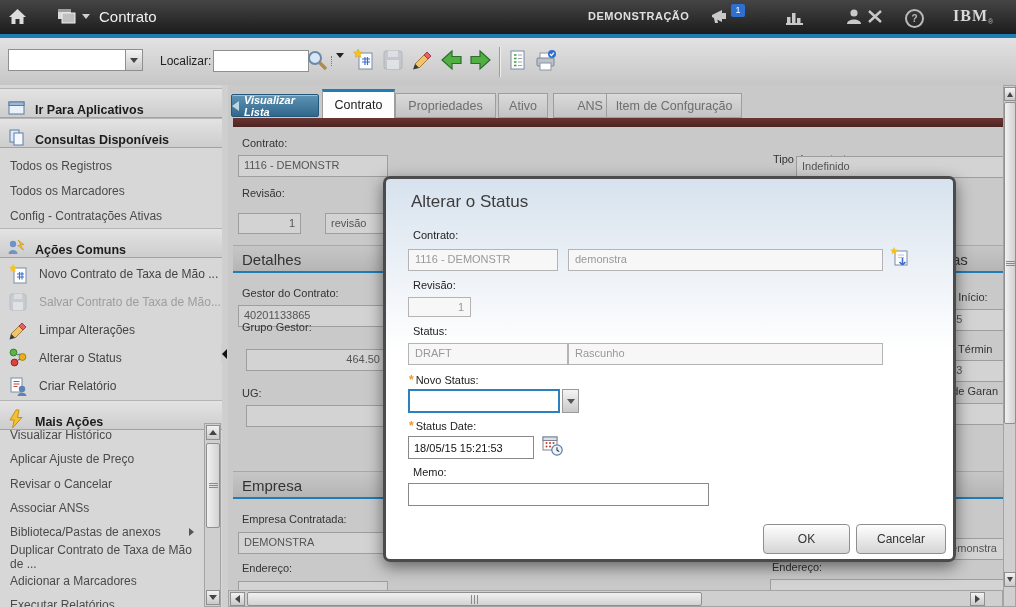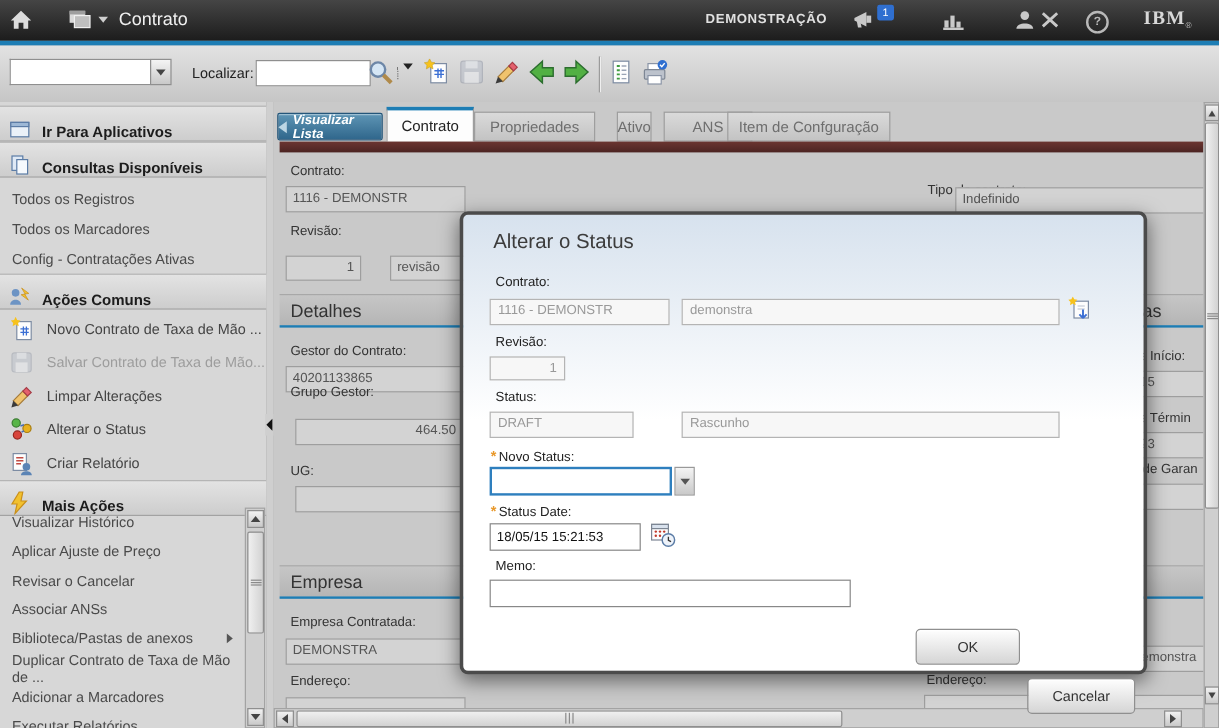--- a/index.html
+++ b/index.html
@@ -352,21 +352,21 @@
       <div class="abs backtab">
         <span class="arr"></span>
         <span>Visualizar Lista</span>
       </div>
       <div class="tab active" style="left:94px;width:73px;">
           <span>Contrato</span>
         </div>
       <div class="tab inactive" style="left:167px;width:101px;">
           <span>Propriedades</span>
         </div>
-      <div class="tab inactive" style="left:270px;width:29px;margin-left:16px;">
+      <div class="tab inactive" style="left:270px;width:50px;">
           <span>Ativo</span>
         </div>
       <div class="tab inactive" style="left:325px;width:74px;">
           <span>ANS</span>
         </div>
       <div class="tab inactive" style="left:378px;width:136px;">
           <span>Item de Confguração</span>
         </div>
     </div>
     <div class="abs maroon"></div>
@@ -451,21 +451,21 @@
         <path d="M9 8h6M9 10.5h6" stroke="#b9c2d0" stroke-width="1"></path>
         <path d="M5 0 l1.2 2.4 2.6.4 -1.9 1.9 .5 2.6 -2.4-1.3 -2.3 1.3 .4-2.6 -1.8-1.9 2.5-.4Z" fill="#f7c21c"></path>
         <path d="M13.5 11 v7 M13.5 18 l-3-3 M13.5 18 l3-3" stroke="#3b6fd4" stroke-width="1.6" fill="none"></path>
       </svg>
     </div>
 
     <div class="dlg-lbl" style="left:27px;top:100px;">Revisão:</div>
     <div class="dlg-ro" style="left:22px;top:118px;width:63px;height:20px;text-align:right;">1</div>
 
     <div class="dlg-lbl" style="left:27px;top:146px;">Status:</div>
-    <div class="dlg-ro" style="left:22px;top:164px;width:120px;">DRAFT</div>
+    <div class="dlg-ro" style="left:22px;top:164px;width:160px;">DRAFT</div>
     <div class="dlg-ro" style="left:182px;top:164px;width:315px;">Rascunho</div>
 
     <div class="dlg-lbl" style="left:23px;top:194px;">
       <span class="req">*</span><span>Novo Status:</span>
     </div>
     <input class="dlg-input focus-combo" style="left: 22px; top: 210px; width: 152px; height: 24px;" value="">
     <div class="combo-dd" style="left:176px;top:210px;">
         <span class="tb-caret" style="border-top-color:#555;"></span>
       </div>
 
@@ -486,18 +486,18 @@
         <path d="M16 13.2 v3 l2.2 1.2" stroke="#333" stroke-width="1.1" fill="none"></path>
       </svg>
     </div>
 
     <div class="dlg-lbl" style="left:27px;top:287px;">Memo:</div>
     <input class="dlg-input" style="left: 22px; top: 304px; width: 301px; height: 23px;" value="">
 
     <div class="dlg-btn" style="left:377px;top:345px;width:85px;">
         <span>OK</span>
       </div>
-    <div class="dlg-btn" style="left:470px;top:345px;width:88px;margin-top:41px;">
+    <div class="dlg-btn" style="left:470px;top:345px;width:88px;">
         <span>Cancelar</span>
       </div>
   </div>
 
 </div>
 
 </body></html>

